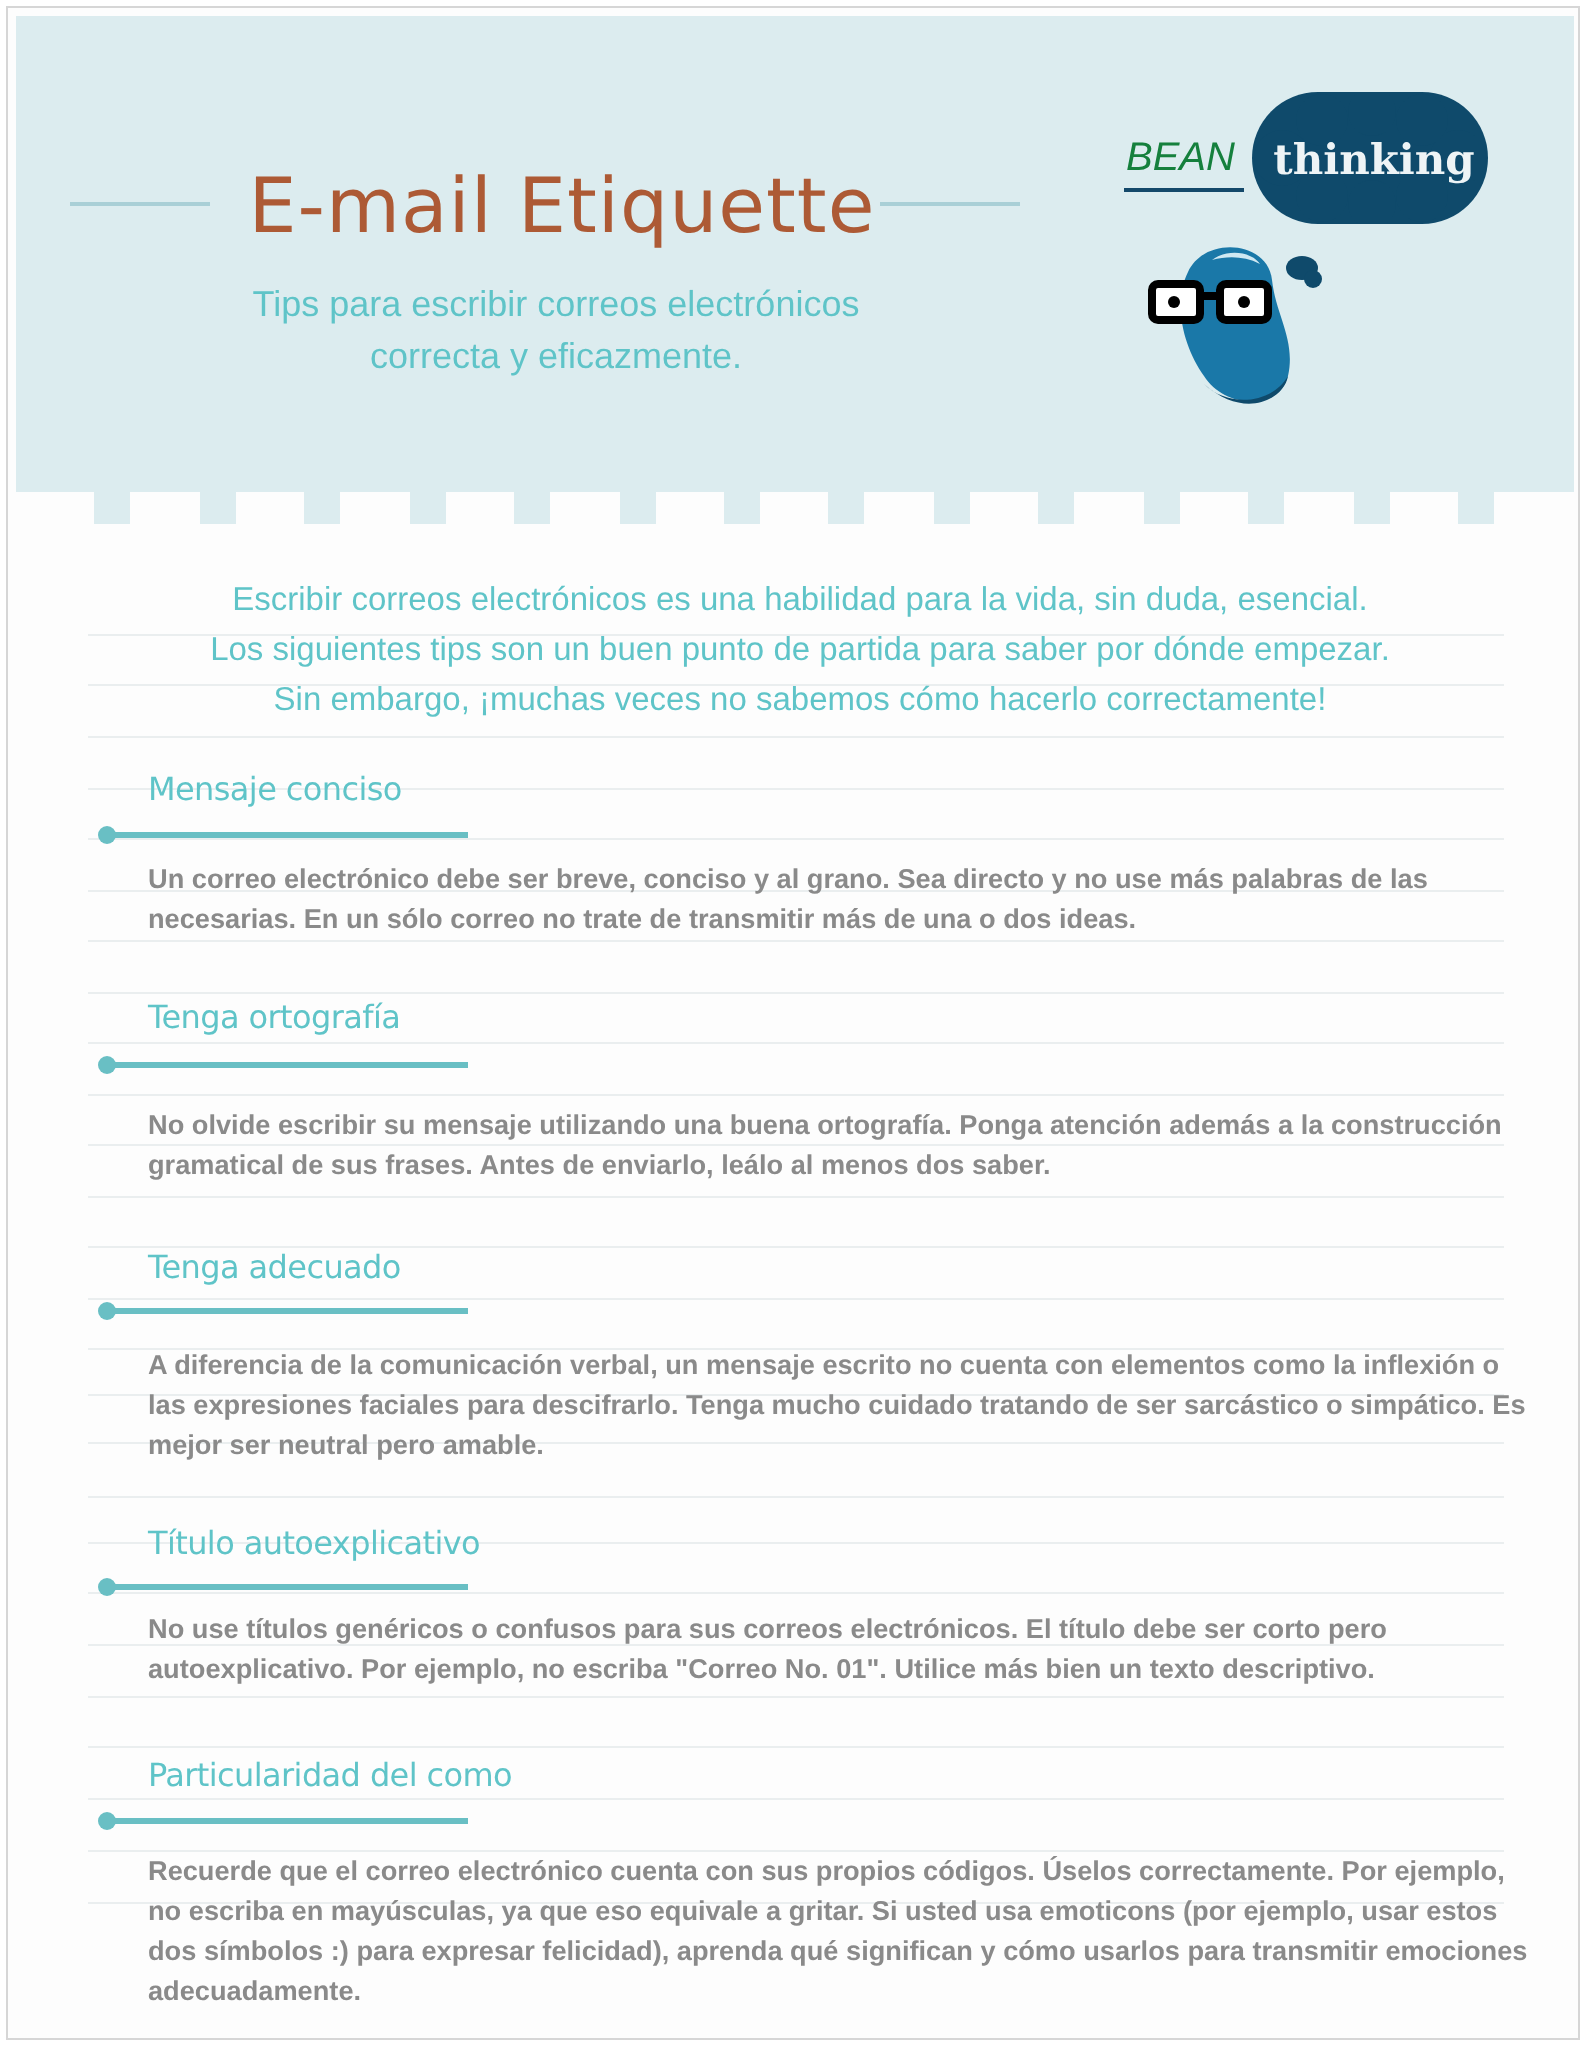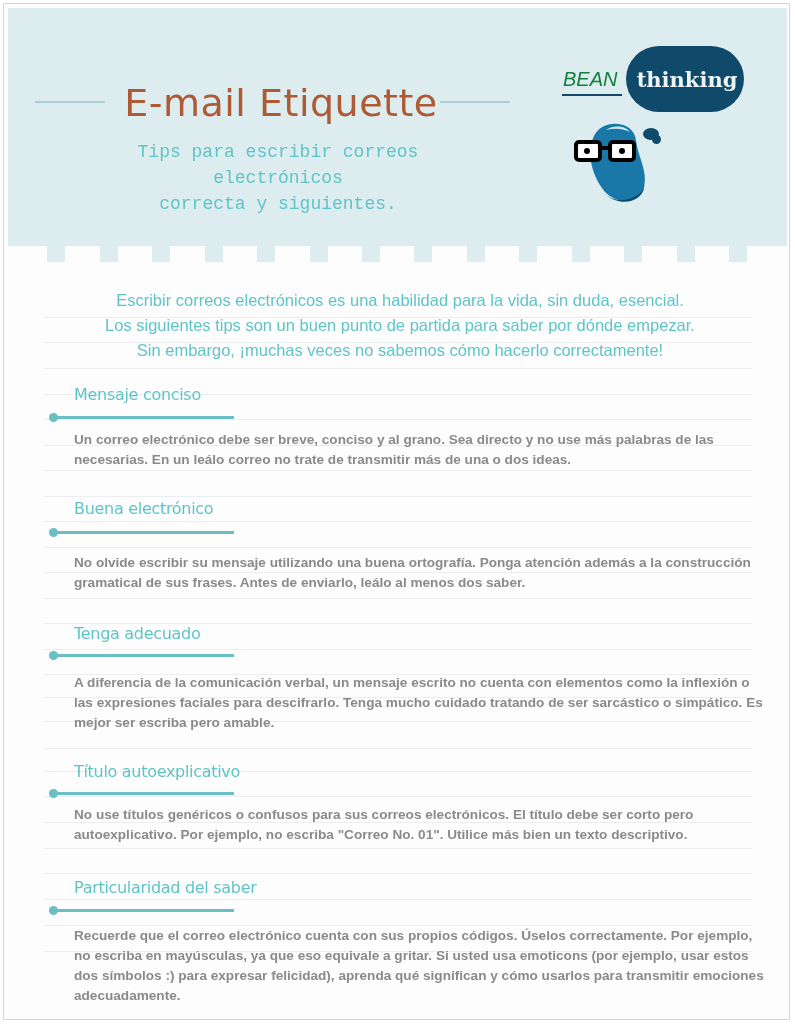--- a/index.html
+++ b/index.html
@@ -20,21 +20,21 @@
   .title-rule {
     position:absolute; top:93px; height:2px; background:#a9cfd6;
   }
   .title {
     position:absolute; left:108px; top:72px; width:330px; text-align:center;
     font-family:"DejaVu Sans", sans-serif; font-size:38px; color:#ad5a35;
     letter-spacing:0.5px; line-height:46px;
   }
   .subtitle {
     position:absolute; left:70px; top:131px; width:400px; text-align:center;
-    font-family:Liberation Mono, monospace; font-size:18px; color:#5fc4c8;
+    font-family:Liberation Sans, sans-serif; font-size:18px; color:#5fc4c8;
     line-height:26px;
   }
   .logo { position:absolute; left:560px; top:40px; width:190px; height:170px; }
   .logo-bean-text {
     position:absolute; left:3px; top:28px;
     font-family:"Liberation Sans", sans-serif; font-size:20px; color:#15803d;
     font-style:italic;
   }
   .logo-bean-underline { position:absolute; left:2px; top:54px; width:60px; height:2px; background:#14496a; }
   .logo-cloud {
@@ -76,21 +76,21 @@
 <body>
 
 <div class="frame"></div>
 
 <div class="header">
   <div class="title-rule" style="left:27px;width:70px;"></div>
   <div class="title-rule" style="left:432px;width:70px;"></div>
   <div class="title">E-mail Etiquette</div>
   <div class="subtitle">
     <div>Tips para escribir correos electrónicos</div>
-    <div>correcta y siguientes.</div>
+    <div>correcta y eficazmente.</div>
   </div>
 </div>
 
 <div class="logo">
   <span class="logo-bean-text">BEAN</span>
   <div class="logo-bean-underline"></div>
   <div class="logo-cloud">
     <svg width="118" height="66" viewBox="0 0 118 66" style="position:absolute;left:0;top:0">
       <circle cx="15" cy="33" r="14" fill="#0f4a6b"></circle>
       <circle cx="103" cy="33" r="14" fill="#0f4a6b"></circle>
@@ -164,42 +164,42 @@
 <div class="intro">
   <div>Escribir correos electrónicos es una habilidad para la vida, sin duda, esencial.</div>
   <div>Los siguientes tips son un buen punto de partida para saber por dónde empezar.</div>
   <div>Sin embargo, ¡muchas veces no sabemos cómo hacerlo correctamente!</div>
 </div>
 
 <div class="section" style="top:380px">
   <div class="sec-title">Mensaje conciso</div>
   <div class="sec-dot" style="top:33px"></div>
   <div class="sec-line" style="top:36px"></div>
-  <div class="sec-body" style="top:50px">Un correo electrónico debe ser breve, conciso y al grano. Sea directo y no use más palabras de las necesarias. En un leálo correo no trate de transmitir más de una o dos ideas.</div>
+  <div class="sec-body" style="top:50px">Un correo electrónico debe ser breve, conciso y al grano. Sea directo y no use más palabras de las necesarias. En un sólo correo no trate de transmitir más de una o dos ideas.</div>
 </div>
 
 <div class="section" style="top:494px">
-  <div class="sec-title">Buena electrónico</div>
+  <div class="sec-title">Tenga ortografía</div>
   <div class="sec-dot" style="top:34px"></div>
   <div class="sec-line" style="top:37px"></div>
   <div class="sec-body" style="top:59px">No olvide escribir su mensaje utilizando una buena ortografía. Ponga atención además a la construcción gramatical de sus frases. Antes de enviarlo, leálo al menos dos saber.</div>
 </div>
 
 <div class="section" style="top:619px">
   <div class="sec-title">Tenga adecuado</div>
   <div class="sec-dot" style="top:32px"></div>
   <div class="sec-line" style="top:35px"></div>
-  <div class="sec-body" style="top:54px">A diferencia de la comunicación verbal, un mensaje escrito no cuenta con elementos como la inflexión o las expresiones faciales para descifrarlo. Tenga mucho cuidado tratando de ser sarcástico o simpático. Es mejor ser escriba pero amable.</div>
+  <div class="sec-body" style="top:54px">A diferencia de la comunicación verbal, un mensaje escrito no cuenta con elementos como la inflexión o las expresiones faciales para descifrarlo. Tenga mucho cuidado tratando de ser sarcástico o simpático. Es mejor ser neutral pero amable.</div>
 </div>
 
 <div class="section" style="top:757px">
   <div class="sec-title">Título autoexplicativo</div>
   <div class="sec-dot" style="top:32px"></div>
   <div class="sec-line" style="top:35px"></div>
   <div class="sec-body" style="top:48px">No use títulos genéricos o confusos para sus correos electrónicos. El título debe ser corto pero autoexplicativo. Por ejemplo, no escriba "Correo No. 01". Utilice más bien un texto descriptivo.</div>
 </div>
 
 <div class="section" style="top:873px">
-  <div class="sec-title">Particularidad del saber</div>
+  <div class="sec-title">Particularidad del como</div>
   <div class="sec-dot" style="top:33px"></div>
   <div class="sec-line" style="top:36px"></div>
   <div class="sec-body" style="top:53px">Recuerde que el correo electrónico cuenta con sus propios códigos. Úselos correctamente. Por ejemplo, no escriba en mayúsculas, ya que eso equivale a gritar. Si usted usa emoticons (por ejemplo, usar estos dos símbolos :) para expresar felicidad), aprenda qué significan y cómo usarlos para transmitir emociones adecuadamente.</div>
 </div>
 
 </body></html>

